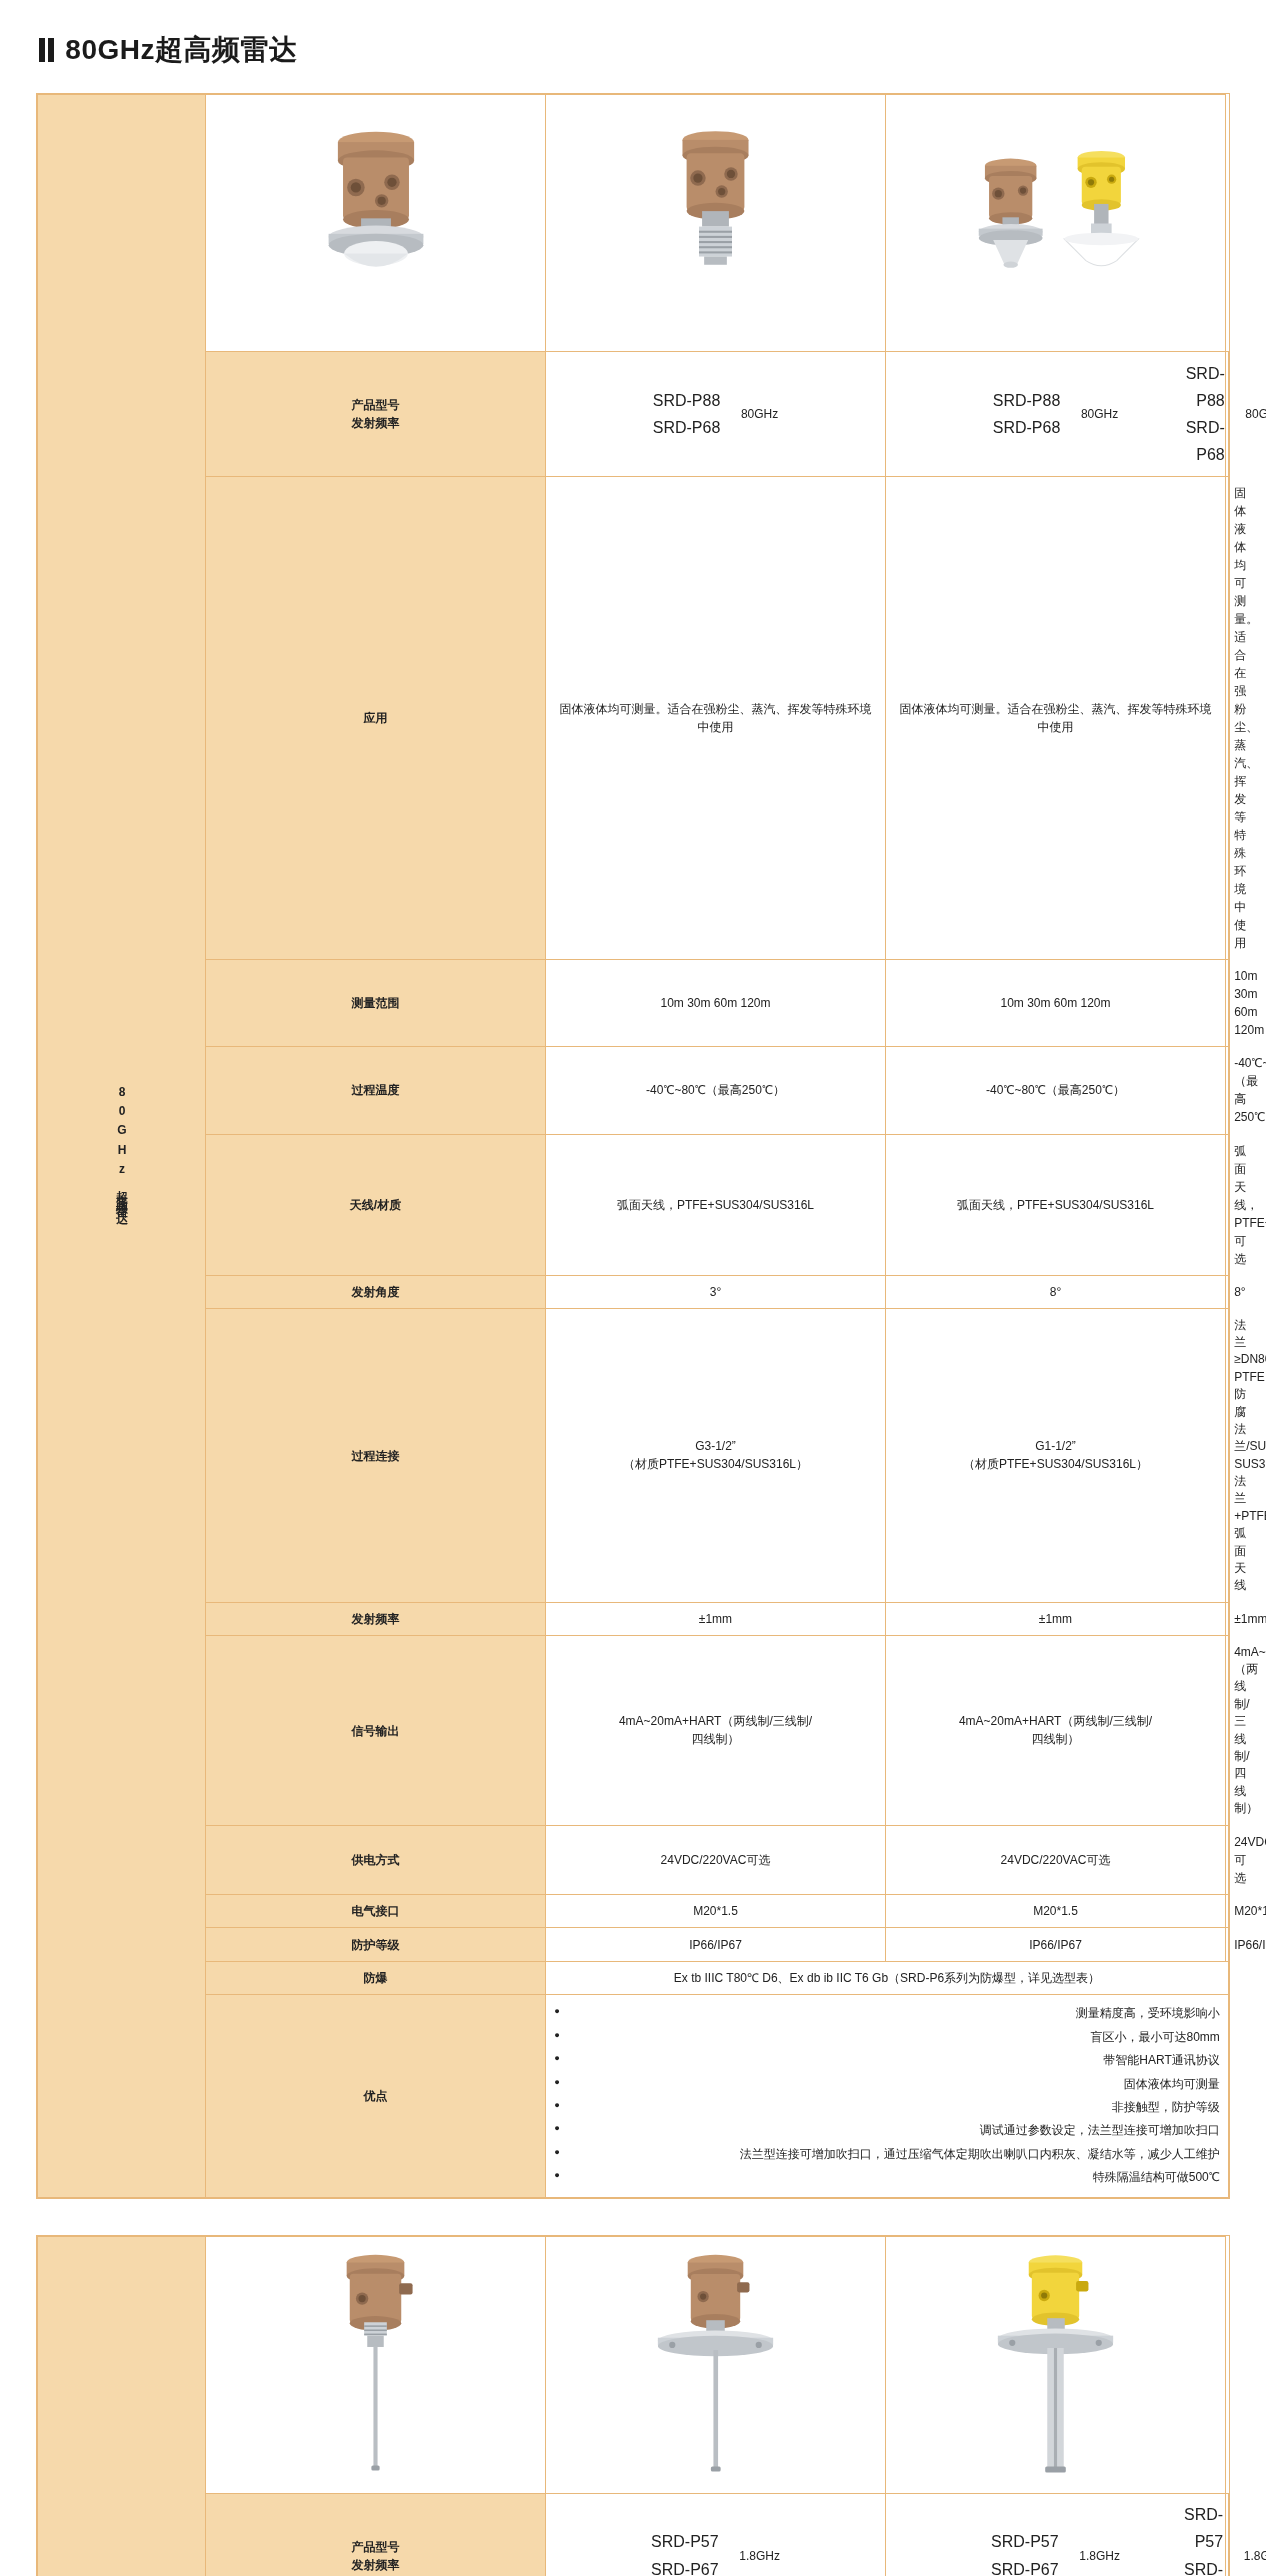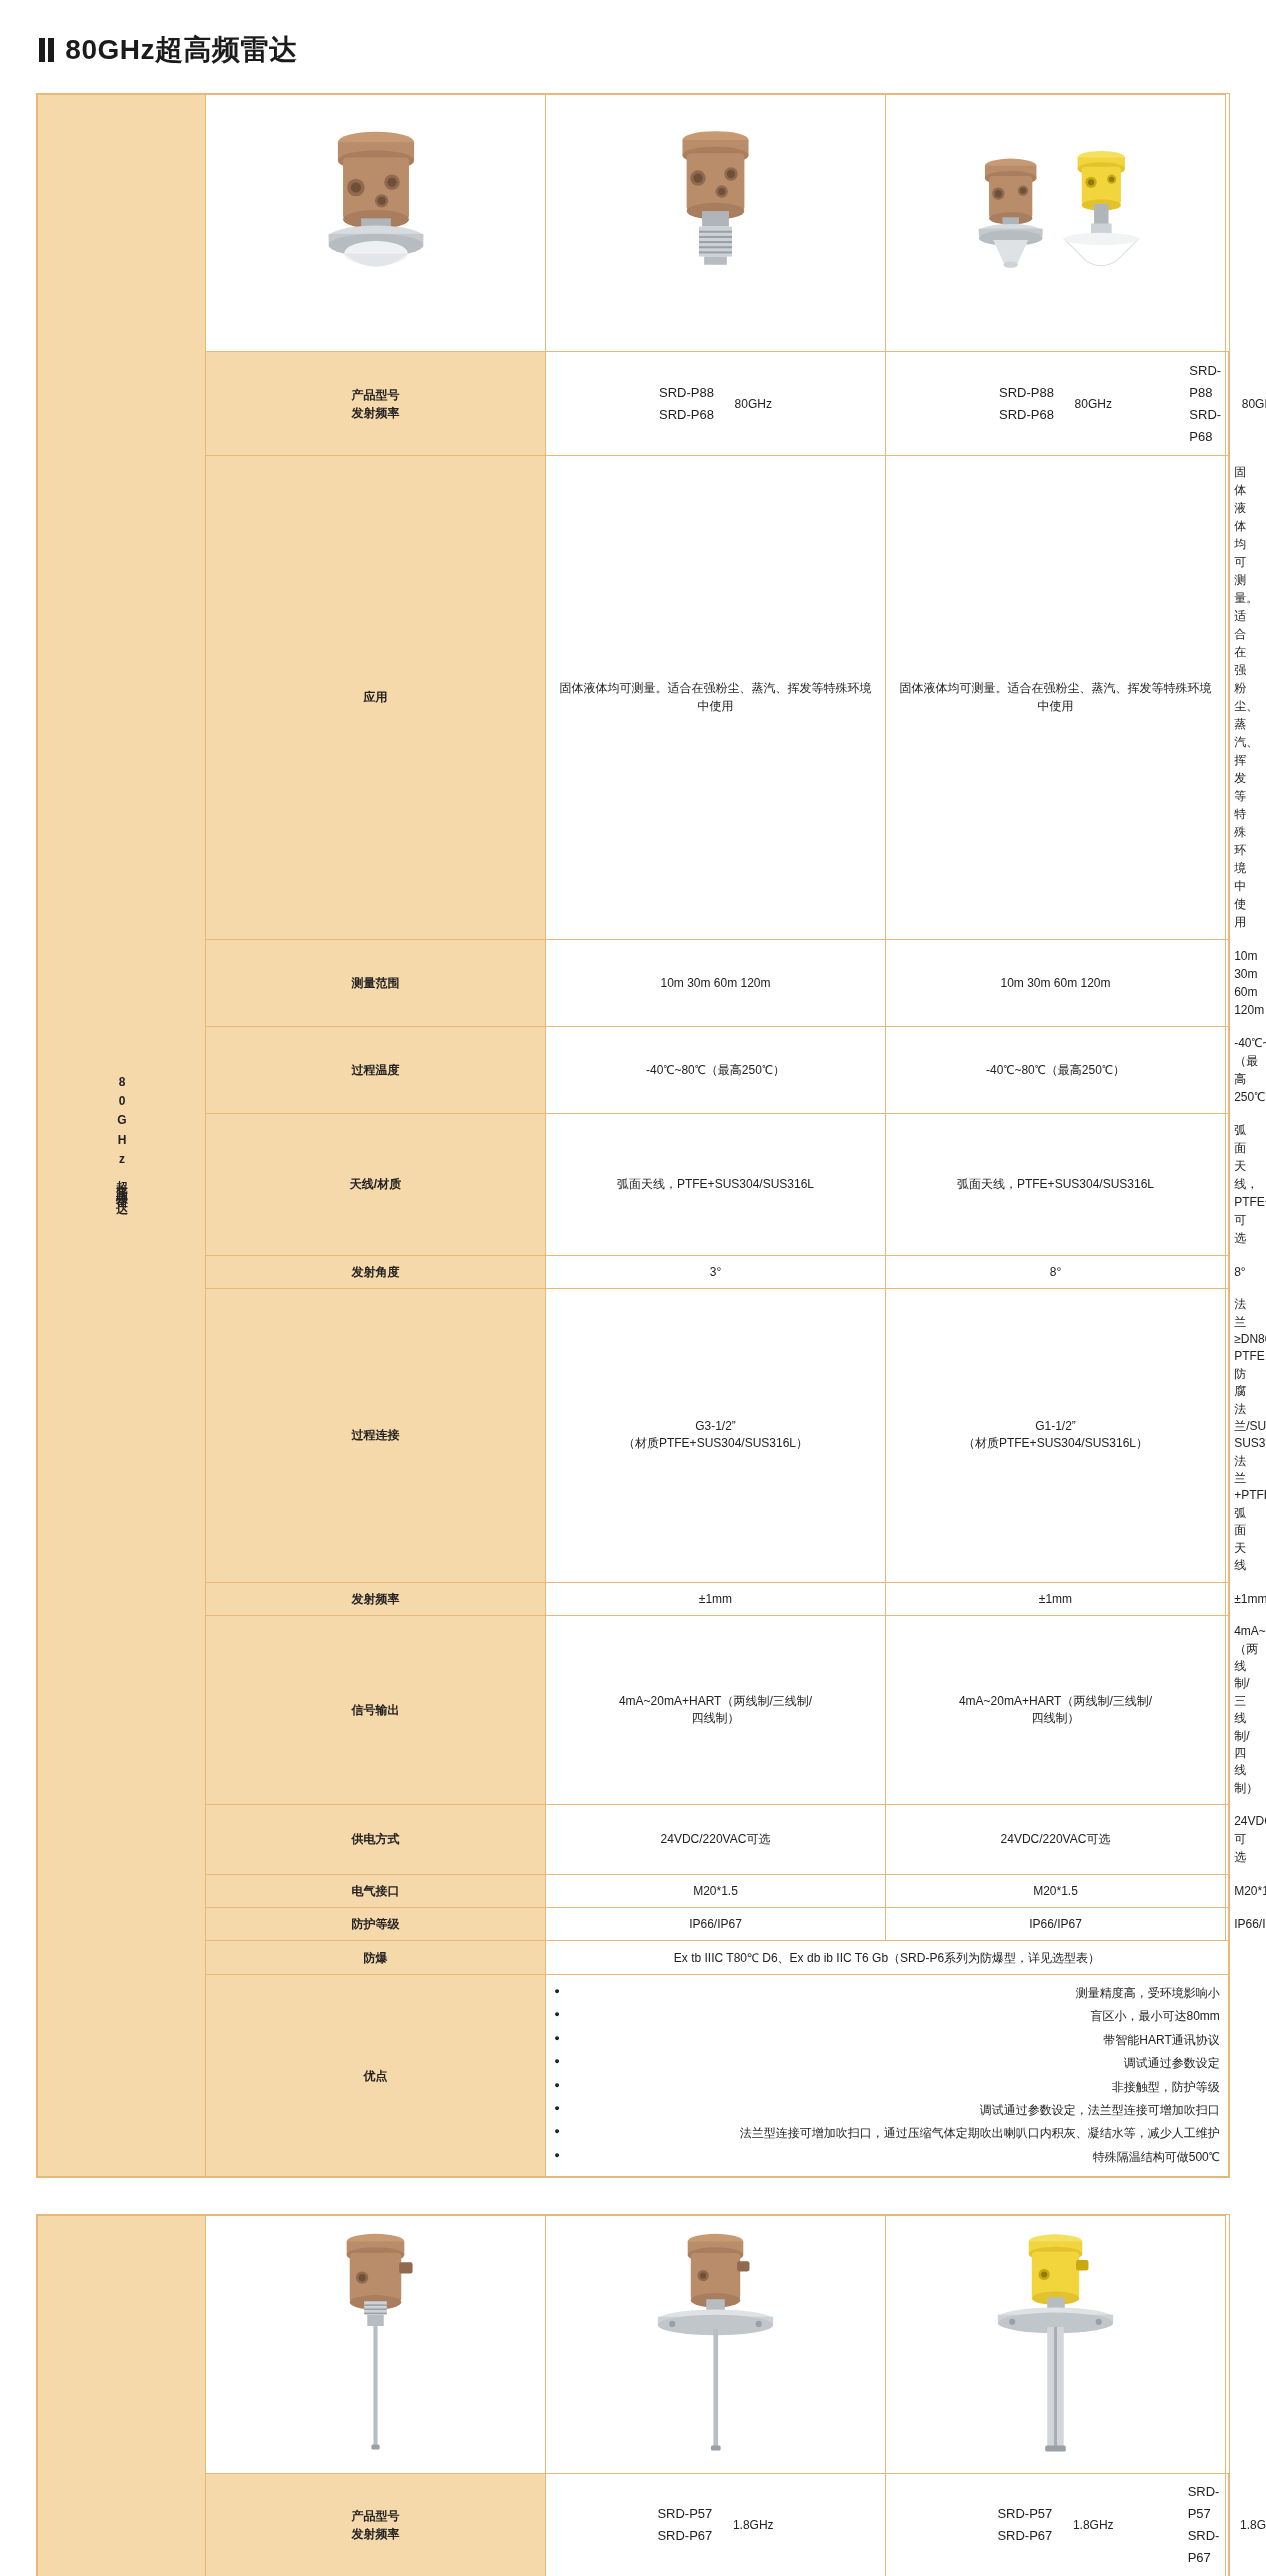--- a/index.html
+++ b/index.html
@@ -106,23 +106,23 @@
   }
 
   
   .modelcell {
     display: flex;
     align-items: center;
     justify-content: center;
     gap: 20.6px;
   }
   .models {
-    text-align: left;
+    text-align: right;
     line-height: 1.7;
-    font-size: 13px;
+    font-size: 16px;
   }
   .freq { font-size: 12px; }
 
   td.left { text-align: left; }
 
   
   td.adv {
     text-align: left;
     padding: 11.3px 13.4px 11.3px 20.6px;
   }
@@ -405,21 +405,21 @@
         <td colspan="3">Ex tb IIIC T80℃ D6、Ex db ib IIC T6 Gb（SRD-P6系列为防爆型，详见选型表）</td>
       </tr>
 
       <tr>
         <td class="rowhead">优点</td>
         <td class="adv" colspan="3">
           <ul>
             <li>测量精度高，受环境影响小</li>
             <li>盲区小，最小可达80mm</li>
             <li>带智能HART通讯协议</li>
-            <li>调试通过参数设定</li>
+            <li>固体液体均可测量</li>
             <li>非接触型，防护等级</li>
             <li>调试通过参数设定，法兰型连接可增加吹扫口</li>
             <li>法兰型连接可增加吹扫口，通过压缩气体定期吹出喇叭口内积灰、凝结水等，减少人工维护</li>
             <li>特殊隔温结构可做500℃</li>
           </ul>
         </td>
       </tr>
     </tbody>
       </table>
   </div>

